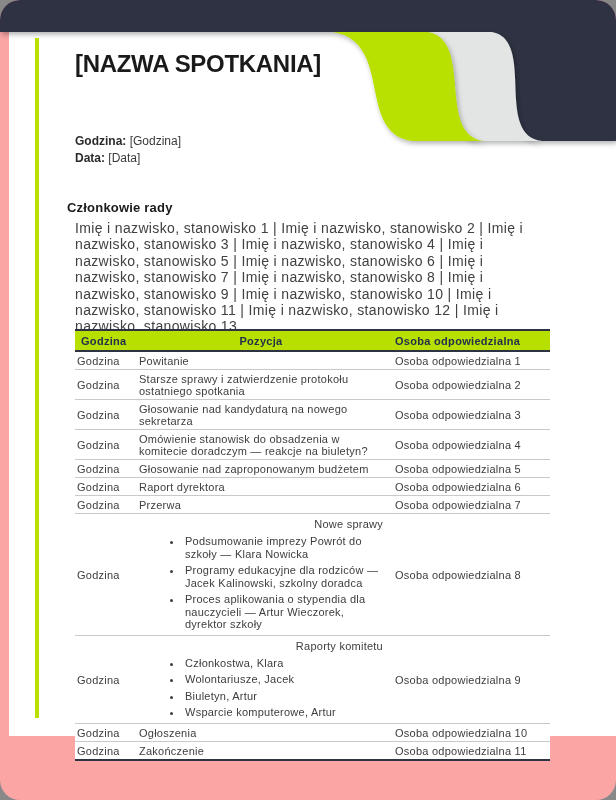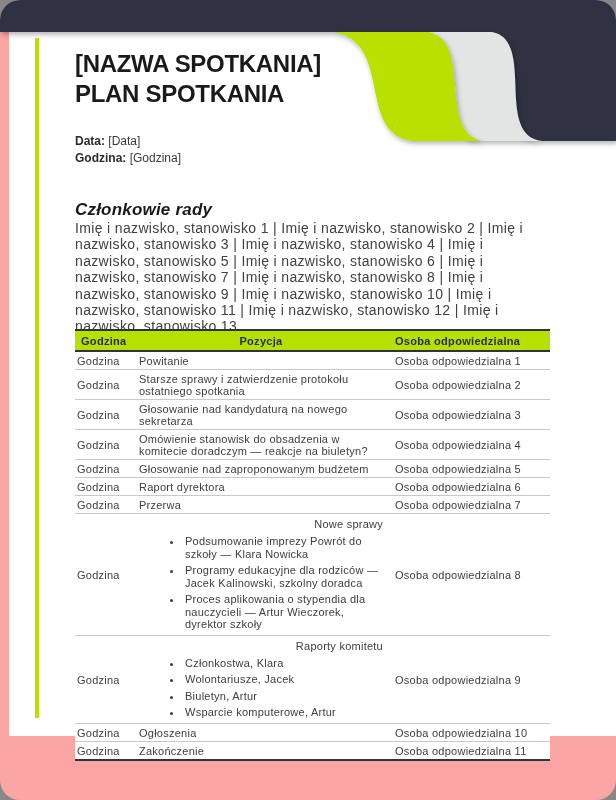--- a/index.html
+++ b/index.html
@@ -11,21 +11,21 @@
     -webkit-font-smoothing:antialiased;
   }
   .page{position:absolute;left:9px;top:31px;width:607px;height:705px;background:#ffffff;}
   .swoosh{position:absolute;left:0;top:0;width:616px;height:160px;pointer-events:none;}
   .accent-bar{position:absolute;left:35px;top:38px;width:4px;height:680px;background:#b8e000;}
 
   .title-block{position:absolute;left:75px;top:49px;color:#1a1a1a;
     font-size:24px;font-weight:bold;line-height:30px;letter-spacing:-0.3px;white-space:nowrap;}
   .meta-block{position:absolute;left:75px;top:133px;font-size:12px;line-height:17px;color:#3a3a3a;}
   .meta-line .lbl{font-weight:bold;color:#2b2b2b;}
-  .members-heading{position:absolute;left:75px;top:200px;font-size:17px;font-weight:bold;color:#1a1a1a;letter-spacing:0.2px;font-style:italic;}
+  .members-heading{position:absolute;left:67px;top:200px;font-size:13px;font-weight:bold;color:#1a1a1a;letter-spacing:0.2px;}
   .members-text{position:absolute;left:75px;top:220px;width:470px;
     font-size:14px;line-height:16.4px;letter-spacing:0.35px;color:#414141;}
 
   table.agenda{position:absolute;left:75px;top:329px;width:475px;
     border-collapse:collapse;table-layout:fixed;}
   table.agenda col.c-time{width:58px;}
   table.agenda col.c-item{width:256px;}
   table.agenda col.c-owner{width:161px;}
   table.agenda thead th{
     background:#b7e000;color:#23304a;font-size:11px;font-weight:bold;
@@ -59,31 +59,30 @@
     </defs>
     <path filter="url(#soft)" d="M0 0 H616 V141 L538 141 C488 137 524 40 488 32 L0 32 Z" fill="#2d3342"></path>
     <path filter="url(#soft)" d="M428 32 L492 32 C536 40 494 135 542 141 L478 141 C430 135 472 40 428 32 Z" fill="#e3e4e4"></path>
     <path filter="url(#soft)" d="M333 32 L428 32 C474 40 436 135 484 141 L412 141 C356 133 394 42 333 32 Z" fill="#b8e000"></path>
   </svg>
 
   <div class="accent-bar"></div>
 
   <div class="title-block">
     <div>[NAZWA SPOTKANIA]</div>
-    <div>PLAN SPOTKANIA</div>
   </div>
 
   <div class="meta-block">
     <div class="meta-line">
+      <span class="lbl">Godzina:</span>
+      <span>[Godzina]</span>
+    </div>
+    <div class="meta-line">
       <span class="lbl">Data:</span>
       <span>[Data]</span>
-    </div>
-    <div class="meta-line">
-      <span class="lbl">Godzina:</span>
-      <span>[Godzina]</span>
     </div>
   </div>
 
   <div class="members-heading">Członkowie rady</div>
   <div class="members-text">Imię i nazwisko, stanowisko 1 | Imię i nazwisko, stanowisko 2 | Imię i nazwisko, stanowisko 3 | Imię i nazwisko, stanowisko 4 | Imię i nazwisko, stanowisko 5 | Imię i nazwisko, stanowisko 6 | Imię i nazwisko, stanowisko 7 | Imię i nazwisko, stanowisko 8 | Imię i nazwisko, stanowisko 9 | Imię i nazwisko, stanowisko 10 | Imię i nazwisko, stanowisko 11 | Imię i nazwisko, stanowisko 12 | Imię i nazwisko, stanowisko 13</div>
 
   <table class="agenda">
     <colgroup>
         <col class="c-time">
         <col class="c-item">

